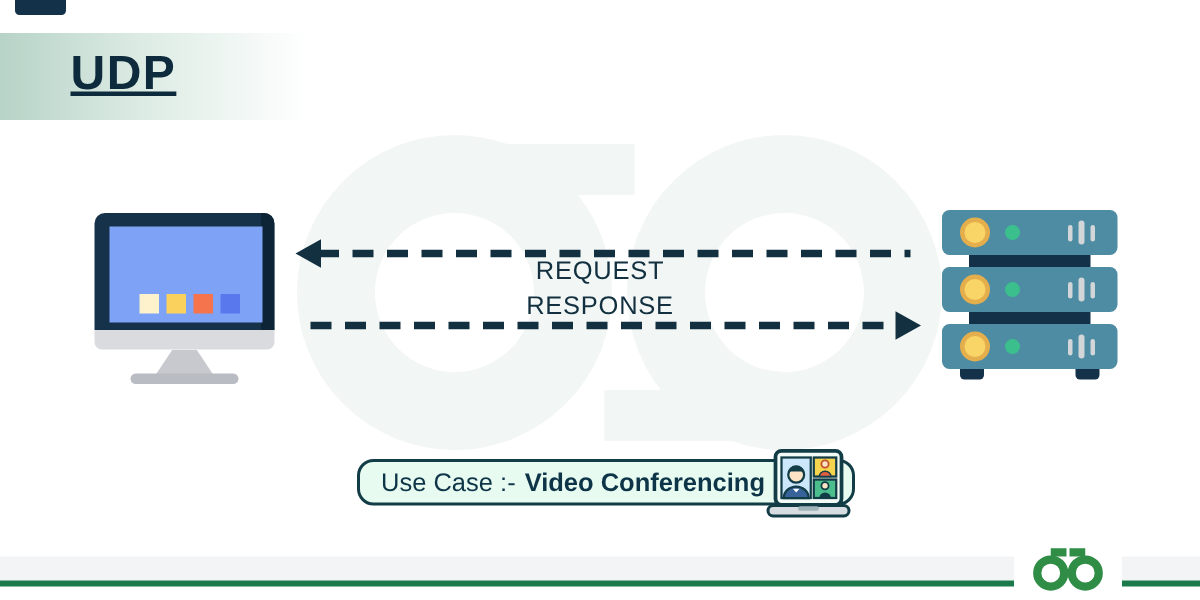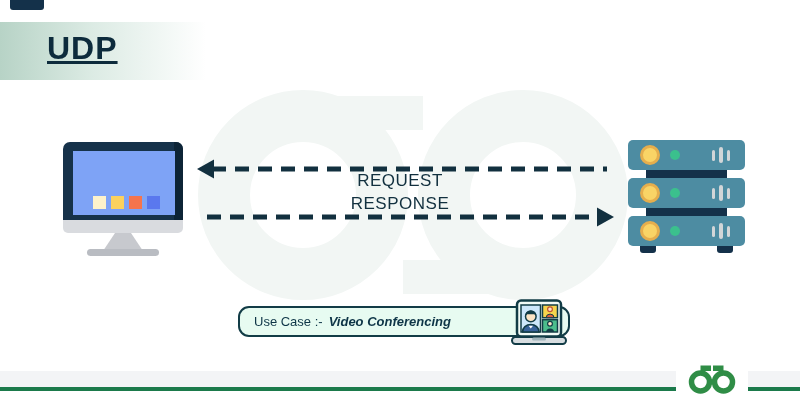--- a/index.html
+++ b/index.html
@@ -48,22 +48,22 @@
   
   .arrows-svg{position:absolute;left:0;top:0;z-index:2;pointer-events:none;}
   .arrow-label{position:absolute;left:300px;width:200px;text-align:center;z-index:2;
     color:#12303f;font-size:17px;letter-spacing:0.5px;}
   .arrow-label.request{top:147px;margin-top:24px;}
   .arrow-label.response{top:194px;text-align:center;}
   
   .use-case-box{position:absolute;left:238px;top:306px;width:332px;height:31px;z-index:2;
     background:#e7fbf1;border:2px solid #123c46;border-radius:11px;
     display:flex;align-items:center;padding-left:14px;box-sizing:border-box;
-    font-size:13px;color:#0e3547;white-space:pre;}
-  .use-case-value{font-weight:bold;font-style:italic;margin-left:6px;}
+    font-size:17px;color:#0e3547;white-space:pre;}
+  .use-case-value{font-weight:bold;margin-left:6px;}
   .vc-icon{position:absolute;left:510px;top:299px;z-index:3;}
   
   .footer-band{position:absolute;left:0;top:371px;width:800px;height:16px;background:#f3f4f6;z-index:1;}
   .footer-line{position:absolute;left:0;top:387px;width:800px;height:4px;background:#1b7a4b;z-index:1;}
   .brand-holder{position:absolute;left:676px;top:357px;width:72px;height:42px;background:#ffffff;z-index:2;
     display:flex;align-items:center;justify-content:center;}
 </style>
 </head>
 <body>
 

